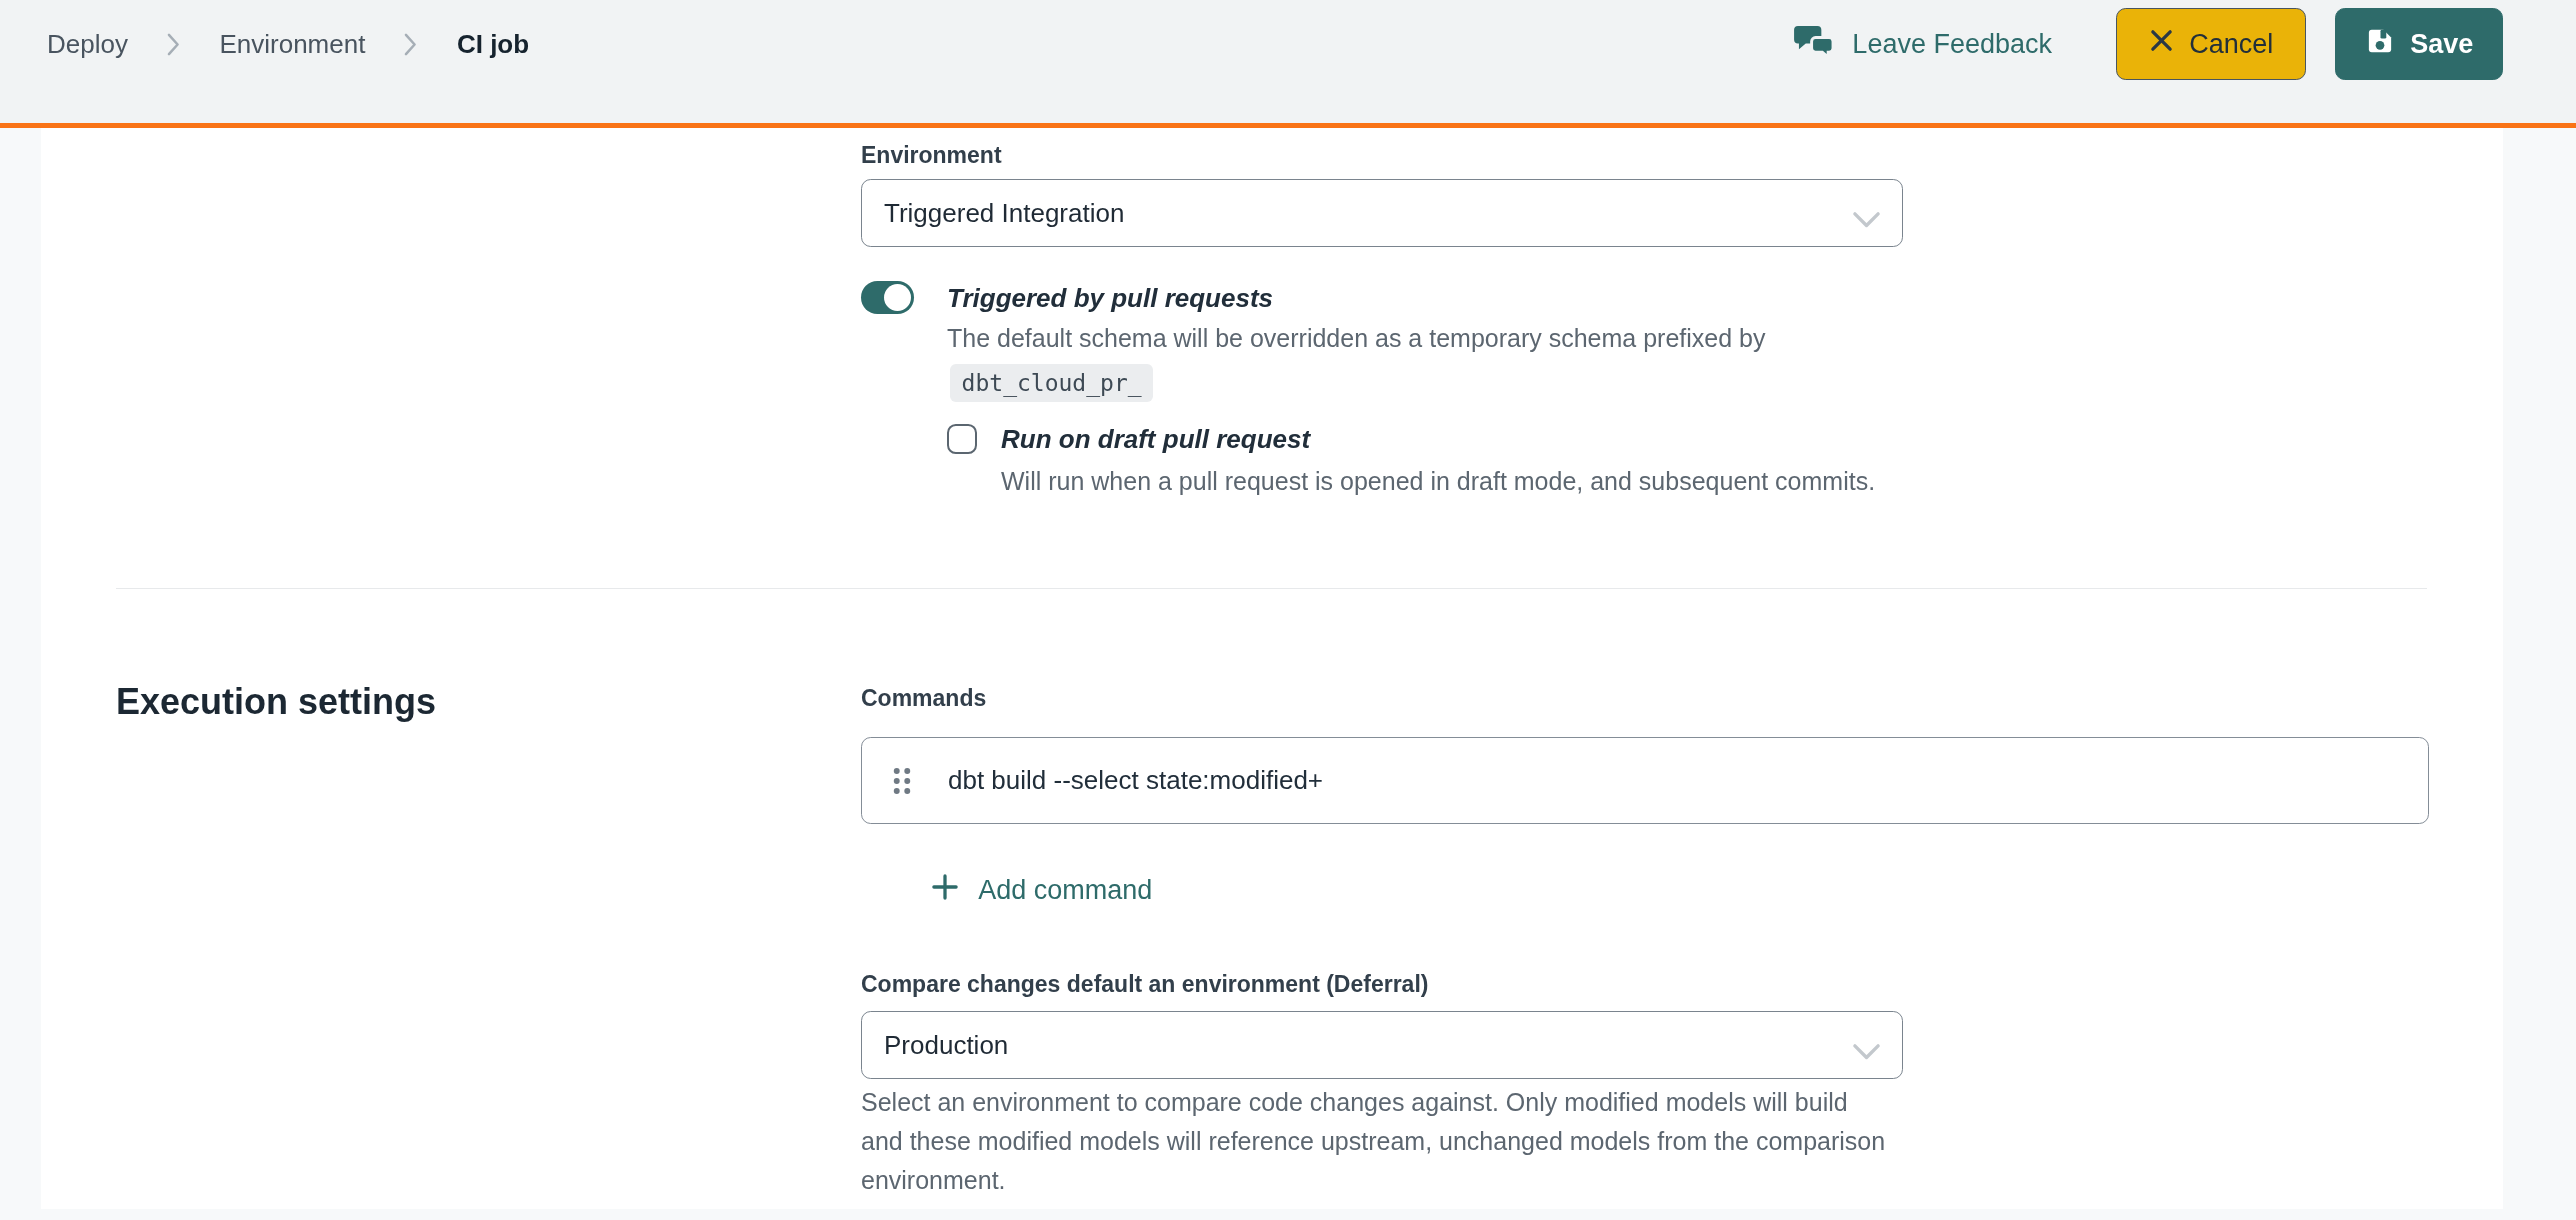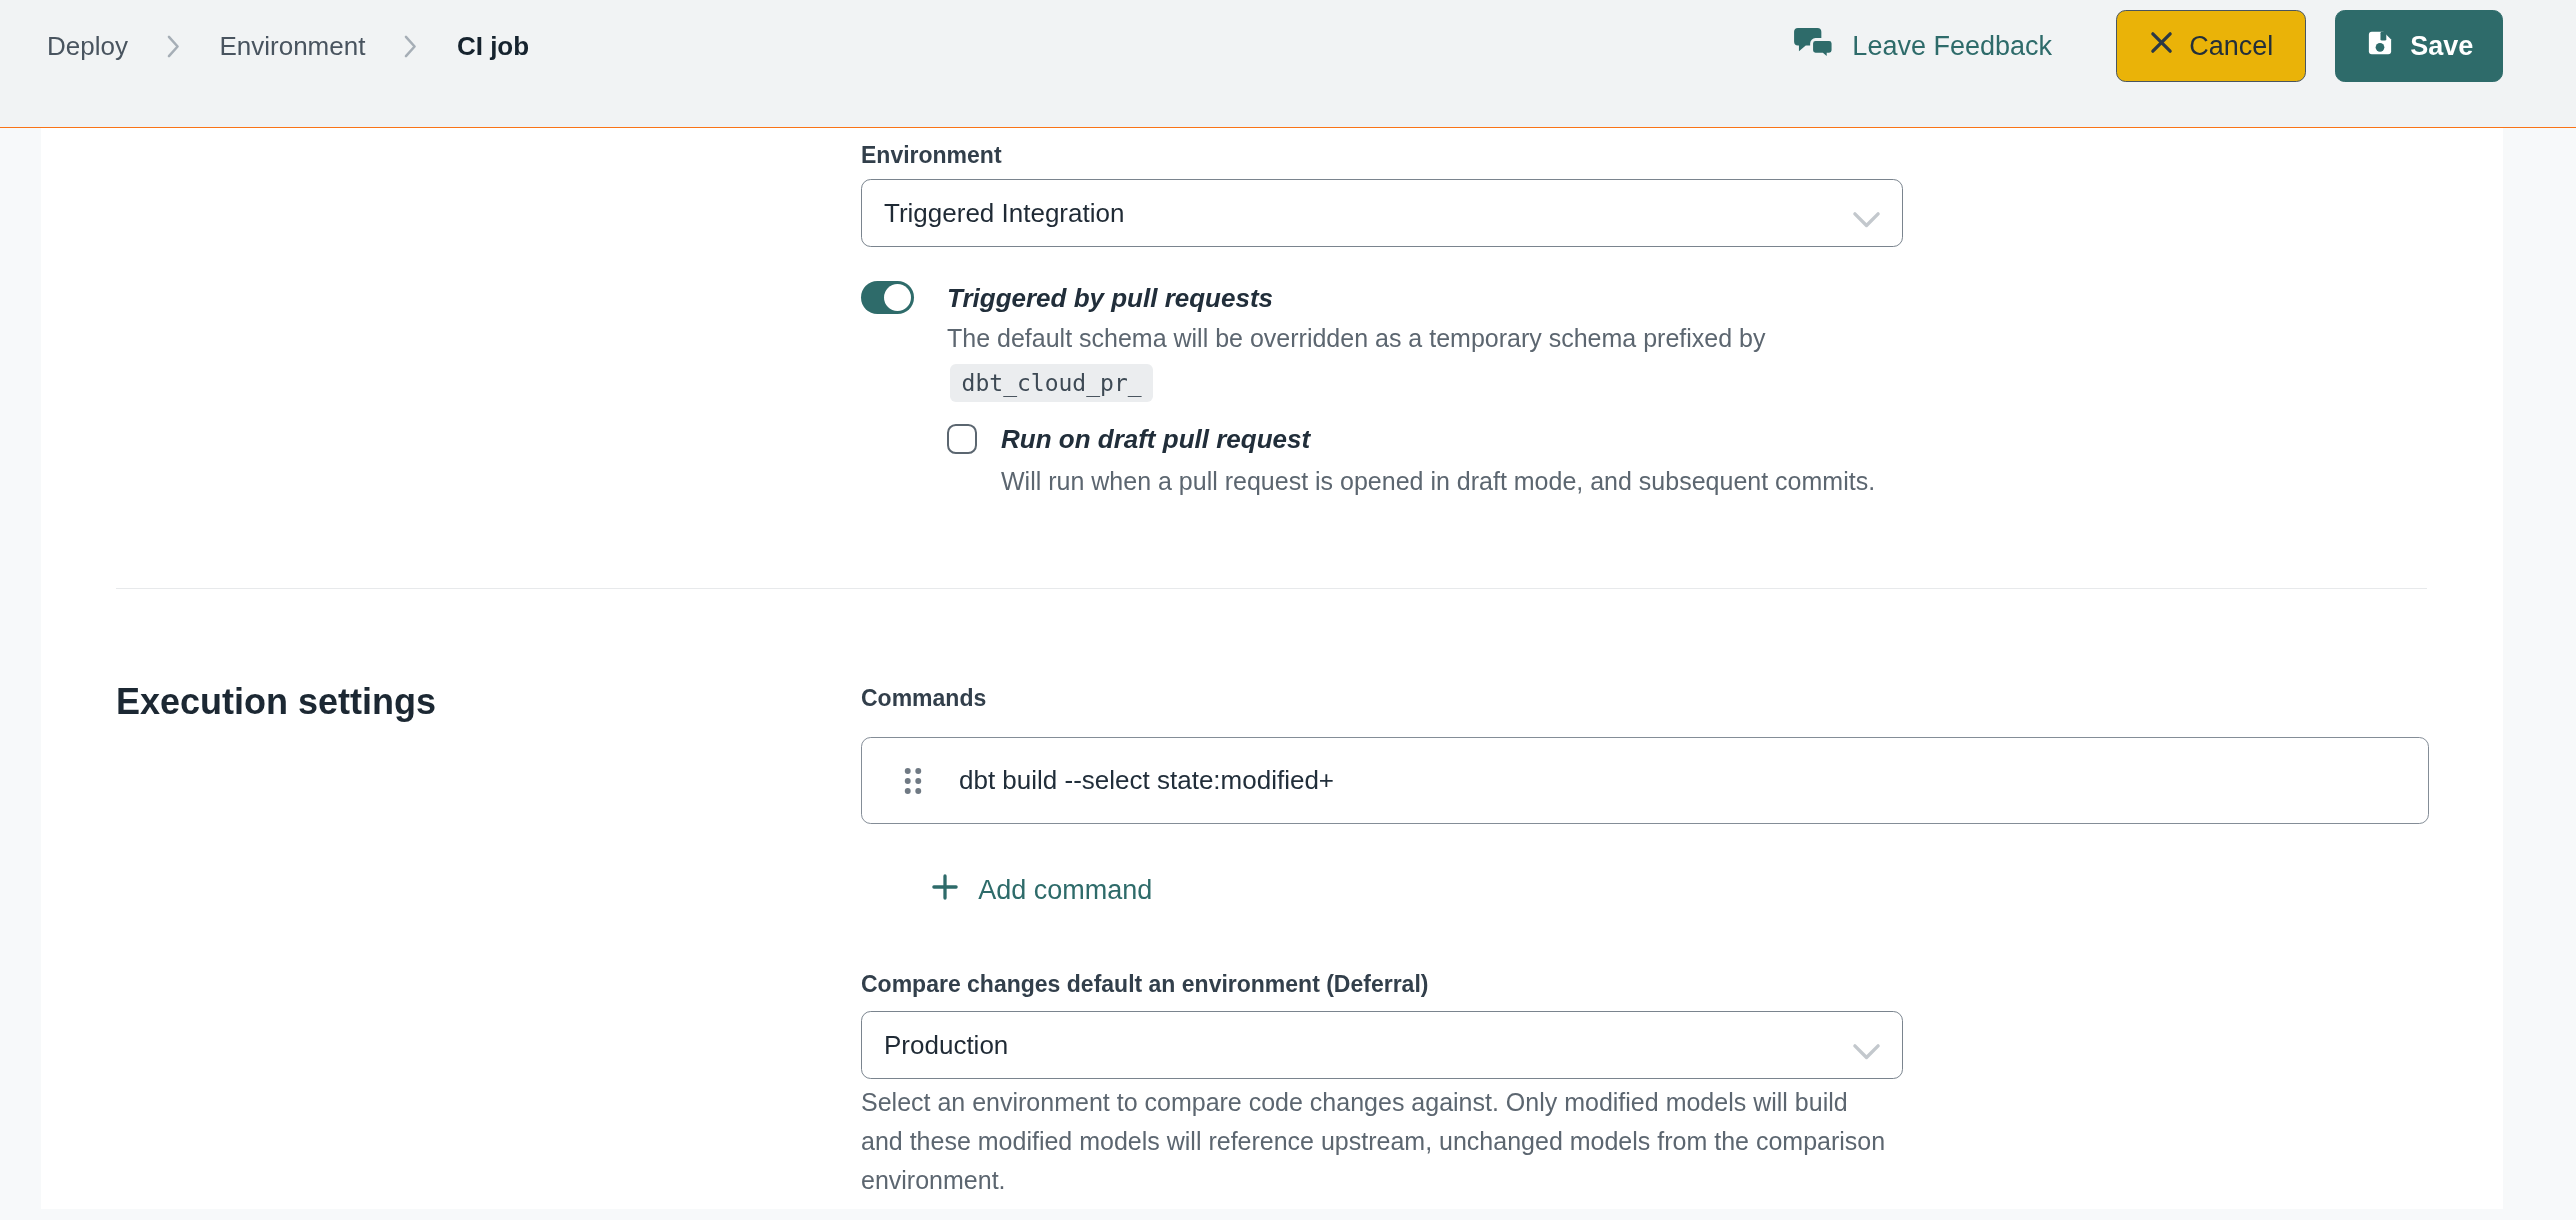--- a/index.html
+++ b/index.html
@@ -8,21 +8,21 @@
     background: #F7F9FA;
     font-family: "Liberation Sans", sans-serif;
     color: #212E3A;
     position: relative;
   }
 
   
   .header {
     position: absolute; left: 0; top: 0; width: 2576px; height: 128px;
     background: #F1F3F4;
-    border-bottom: 1px solid #f97316;
+    border-bottom: 5px solid #f97316;
     display: flex; align-items: center;
     padding: 0 73px 35px 47px;
   }
   .breadcrumb { display: flex; align-items: center; gap: 39px; font-size: 26px; }
   .crumb { color: #49545F; cursor: pointer; }
   .crumb.current { color: #16232E; font-weight: 700; cursor: default; }
   .crumb-sep { display: flex; align-items: center; }
 
   .header-actions { margin-left: auto; display: flex; align-items: center; }
 
@@ -87,21 +87,21 @@
   .divider {
     position: absolute; left: 75px; width: 2311px; height: 0;
     border-top: 1.9px solid #E7E9EB;
   }
 
   .section-heading { font-size: 36px; font-weight: 700; color: #1C2833; }
 
   .command-box {
     position: absolute; left: 820px; top: 609px; width: 1568px; height: 87px;
     border: 1.9px solid #848D97; border-radius: 9.7px; background: #FFFFFF;
-    display: flex; align-items: center; padding-left: 40px; gap: 35px;
+    display: flex; align-items: center; padding-left: 29px; gap: 35px;
   }
   .command-text { font-size: 26px; color: #212E3A; }
   .drag-handle { display: flex; cursor: grab; }
 
   .add-command {
     position: absolute; left: 890px; top: 729px;
     display: flex; align-items: center; gap: 19.3px;
     color: #2E6B6A; font-size: 27px; cursor: pointer; margin-top: 16px;
   }
 

